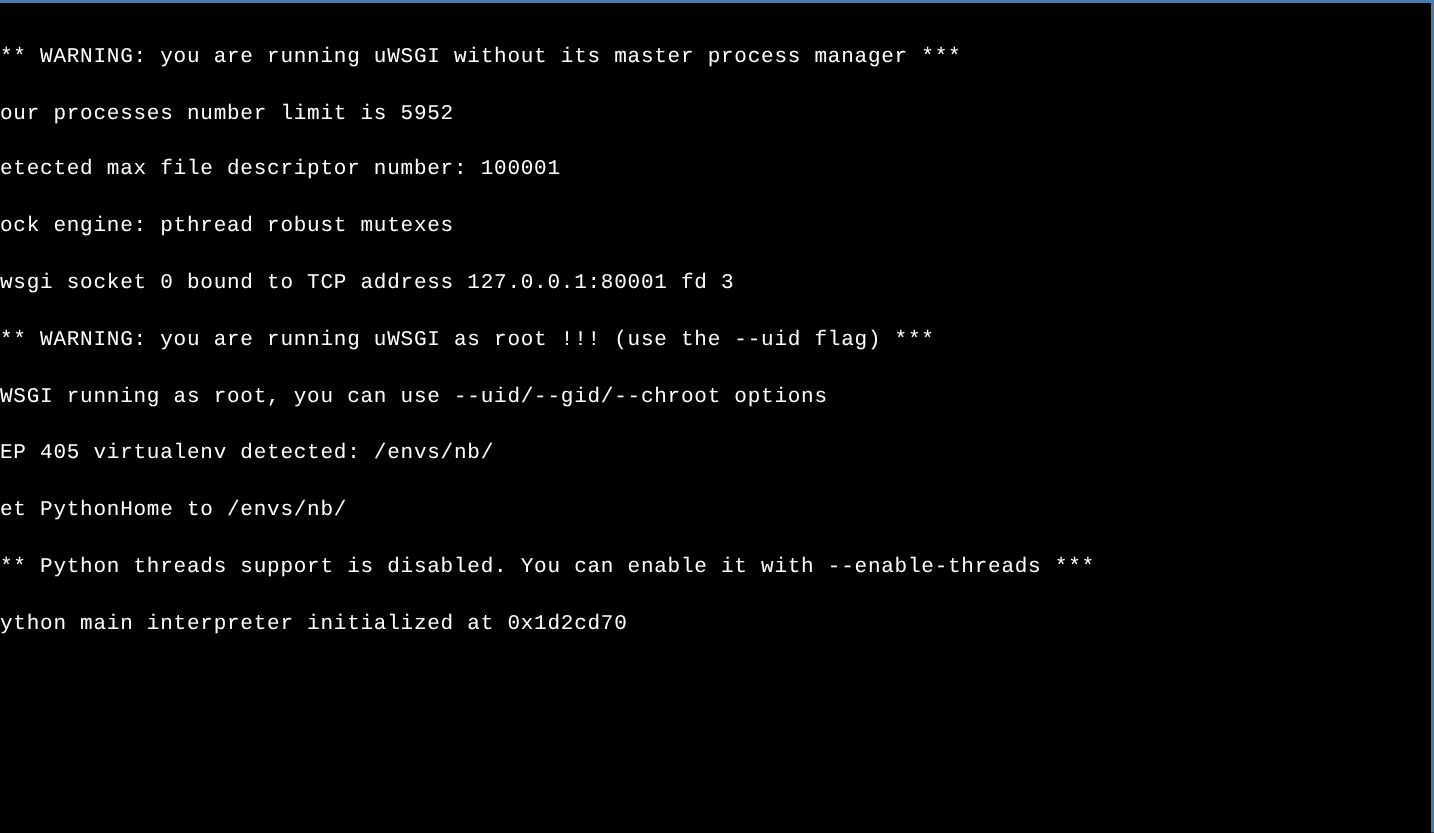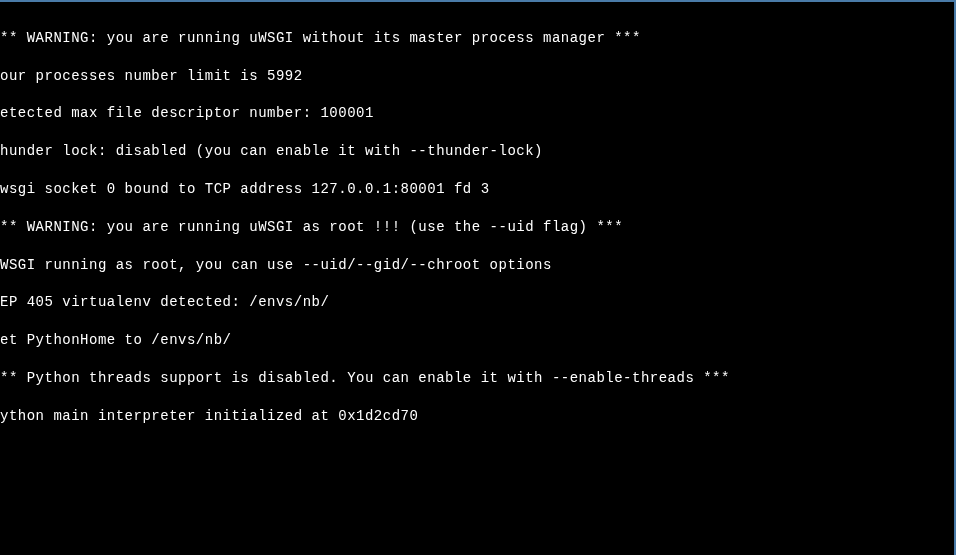--- a/index.html
+++ b/index.html
@@ -26,23 +26,23 @@
     }
     .line {
       display: block;
     }
   </style>
 </head>
 <body>
 
 <div class="terminal">
 <span class="line">** WARNING: you are running uWSGI without its master process manager ***</span>
-<span class="line">our processes number limit is 5992</span>
+<span class="line">our processes number limit is 5952</span>
 <span class="line">etected max file descriptor number: 100001</span>
-<span class="line">hunder lock: disabled (you can enable it with --thunder-lock)</span>
+<span class="line">ock engine: pthread robust mutexes</span>
 <span class="line">wsgi socket 0 bound to TCP address 127.0.0.1:80001 fd 3</span>
 <span class="line">** WARNING: you are running uWSGI as root !!! (use the --uid flag) ***</span>
 <span class="line">WSGI running as root, you can use --uid/--gid/--chroot options</span>
 <span class="line">EP 405 virtualenv detected: /envs/nb/</span>
 <span class="line">et PythonHome to /envs/nb/</span>
 <span class="line">** Python threads support is disabled. You can enable it with --enable-threads ***</span>
 <span class="line">ython main interpreter initialized at 0x1d2cd70</span>
 
 
 

